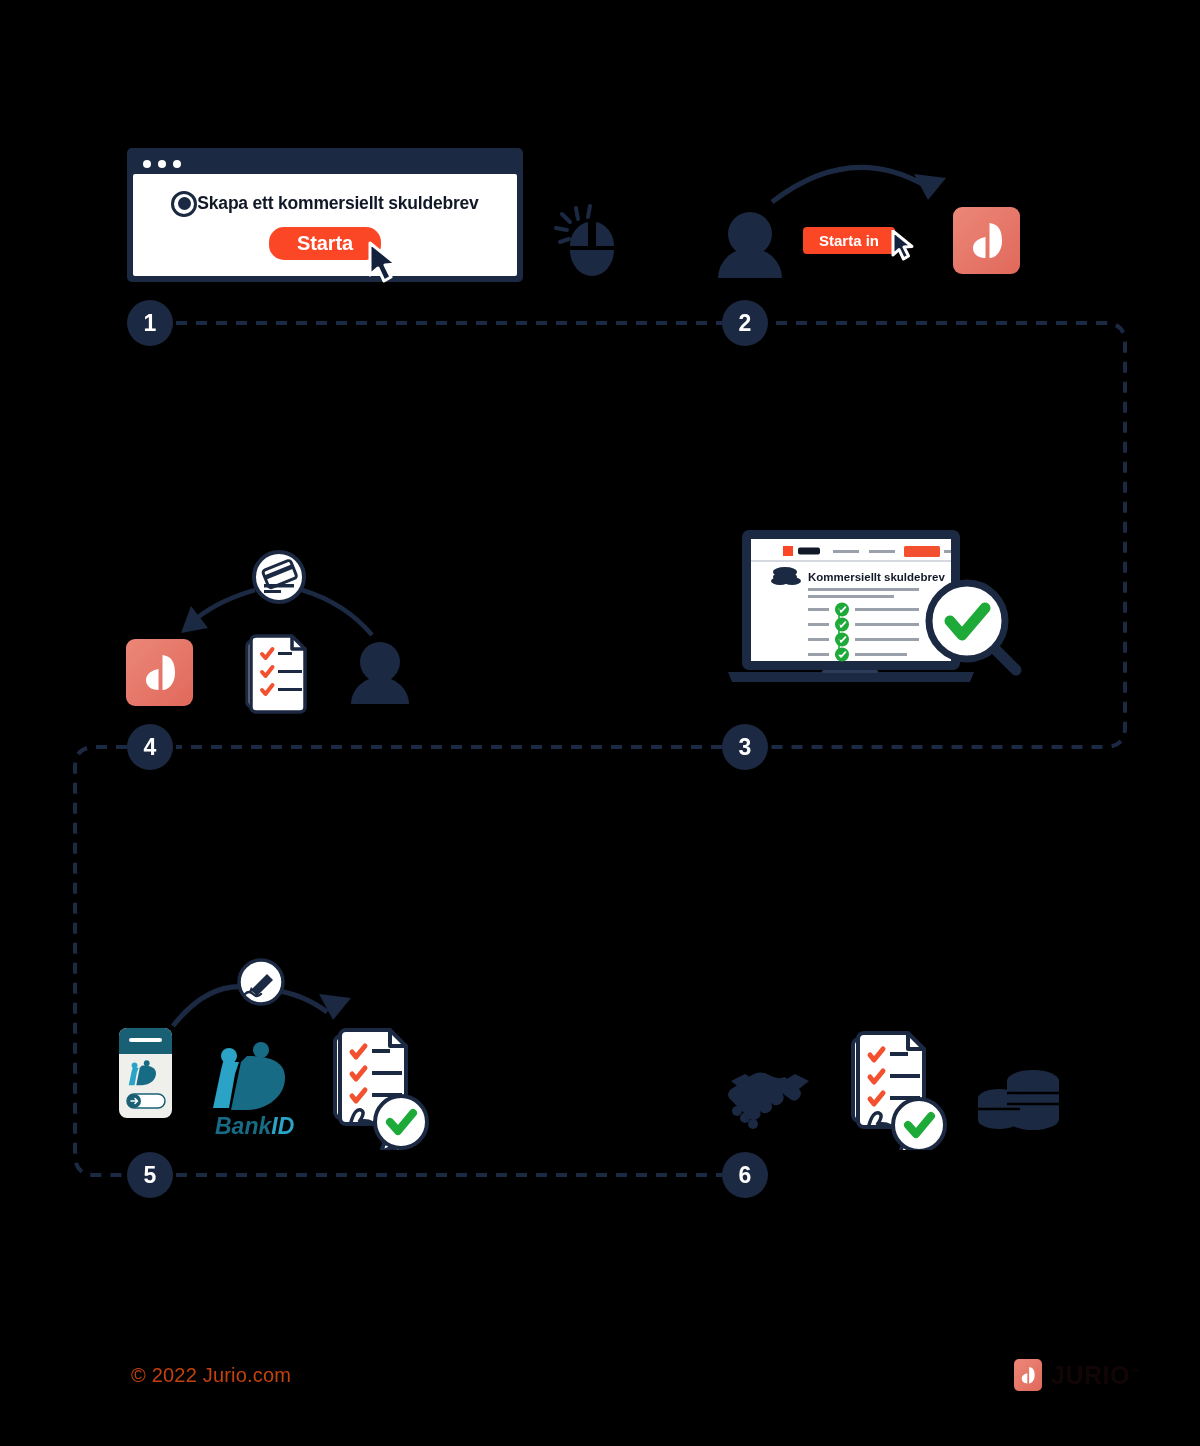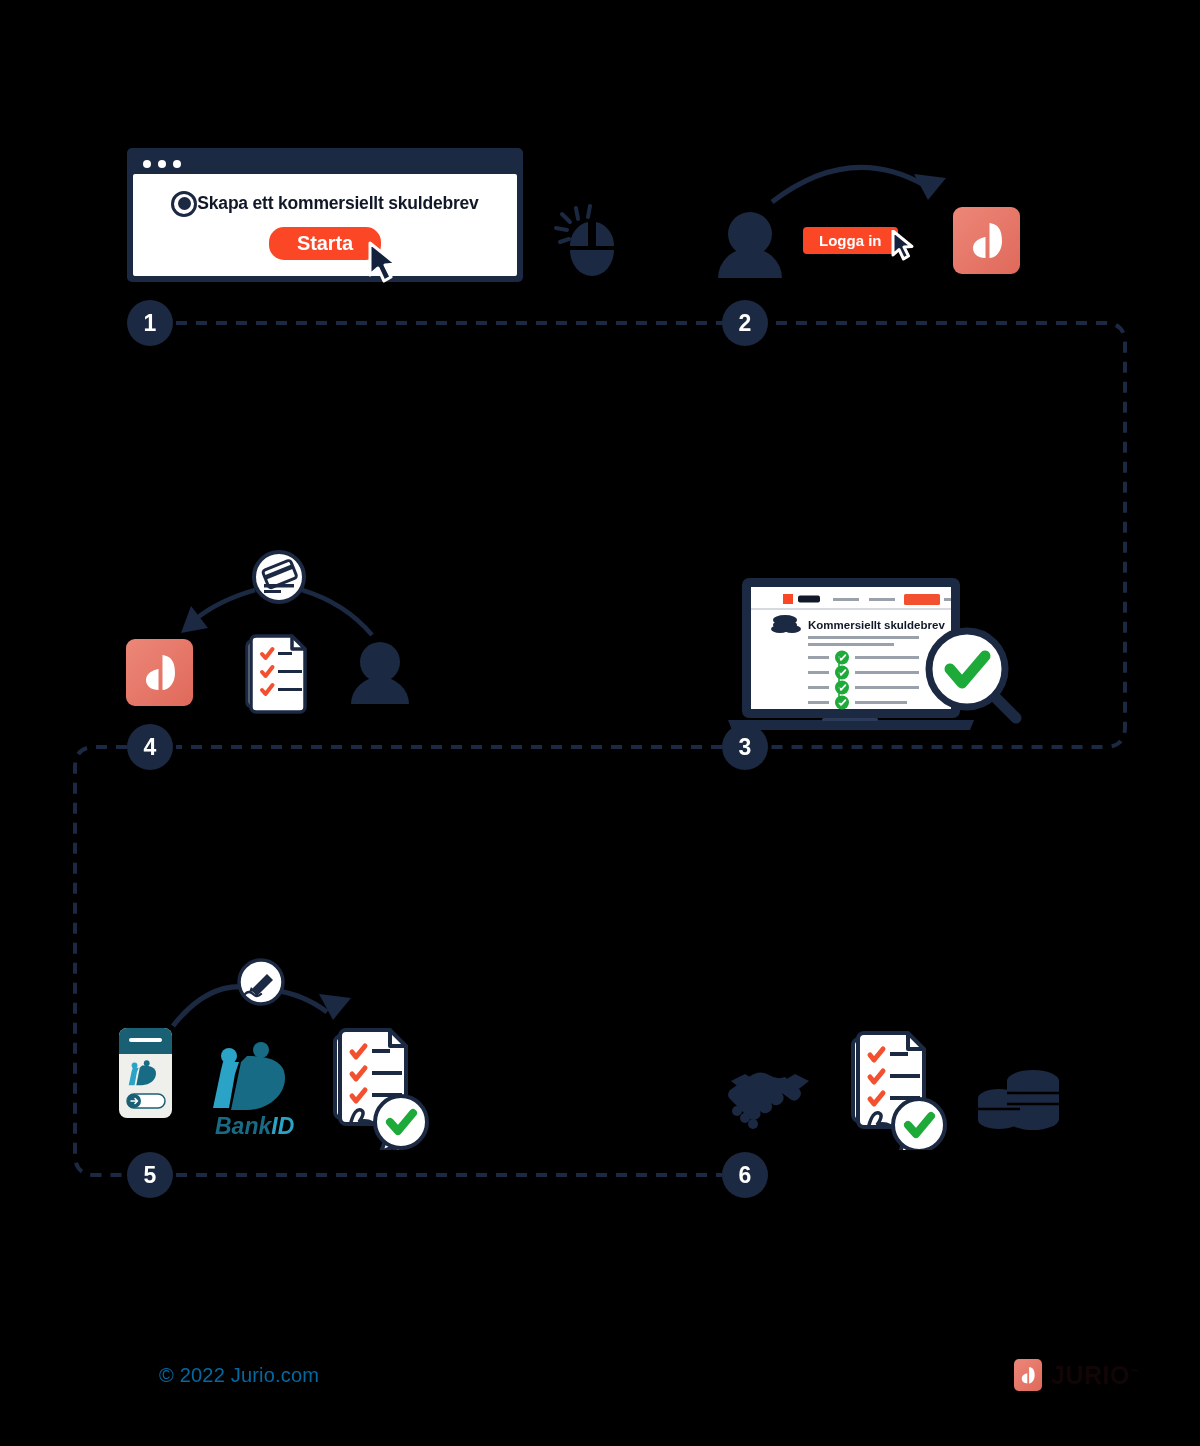--- a/index.html
+++ b/index.html
@@ -83,35 +83,35 @@
   .jurio-tile {
     position: absolute;
     border-radius: 9px;
     background: linear-gradient(135deg, #ec8778 0%, #e0695b 100%);
     display: flex; align-items: center; justify-content: center;
   }
   #jurio-tile-step2 { left: 953px; top: 207px; width: 67px; height: 67px; }
   #jurio-tile-step4 { left: 126px; top: 639px; width: 67px; height: 67px; }
 
   
-  #laptop-group { position: absolute; left: 722px; top: 572px; width: 310px; height: 170px; text-decoration: underline; }
+  #laptop-group { position: absolute; left: 722px; top: 524px; width: 310px; height: 170px; text-decoration: underline; }
 
   
   #step4-group { position: absolute; left: 115px; top: 548px; width: 330px; height: 168px; }
 
   
   #step5-group { position: absolute; left: 97px; top: 950px; width: 360px; height: 200px; }
 
   
   #step6-group { position: absolute; left: 705px; top: 1015px; width: 370px; height: 135px; }
 
   
   #footer-copyright {
     position: absolute; left: 131px; top: 1364px;
-    font-size: 20px; color: #0369a1; letter-spacing: 0.2px; margin-left: 28px;
+    font-size: 20px; color: #c2410c; letter-spacing: 0.2px;
   }
   #footer-logo { position: absolute; left: 1014px; top: 1358px; height: 34px; display: flex; align-items: center; gap: 9px; }
   #footer-logo-mark {
     width: 28px; height: 32px; border-radius: 5px;
     background: linear-gradient(135deg, #ec8778 0%, #e0695b 100%);
     display: flex; align-items: center; justify-content: center; flex: none;
   }
   #footer-logo-text {
     font-size: 25px; font-weight: bold; color: #120506; letter-spacing: 0.5px;
     position: relative;
@@ -190,21 +190,21 @@
     <svg style="position:absolute;left:0;top:0;width:340px;height:140px;" viewBox="0 0 340 140">
 
       <path d="M72 52 Q 150 -8 226 36" fill="none" stroke="#1c2942" stroke-width="5"></path>
       <path d="M228 50 L 214 24 L 246 28 Z" fill="#1c2942"></path>
 
       <g>
         <circle cx="50" cy="84" r="22" fill="#1c2942"></circle>
         <path d="M18 128 A32 30 0 0 1 82 128 Z" fill="#1c2942"></path>
       </g>
     </svg>
-    <button id="login-chip">Logga in</button>
+    <button id="login-chip">Starta in</button>
     <svg id="cursor-2" viewBox="0 0 26 31">
       <path d="M3 1 L3 25 L9 19.5 L13.5 29 L18.5 26 L14 17 L22 16.5 Z" fill="#14213d" stroke="#ffffff" stroke-width="3" stroke-linejoin="round"></path>
     </svg>
   </div>
   <div class="jurio-tile" id="jurio-tile-step2">
     <svg width="36" height="44" viewBox="0 0 36 44">
       <path d="M18.5 4 C31 4 33 14 33 22 C33 32 27 39 20.5 39 L20.5 4 Z" fill="#ffffff"></path>
       <path d="M16.5 18 C16.5 18 4 20 4 29 C4 35 9 39 16.5 39 Z" fill="#ffffff"></path>
     </svg>
   </div>

